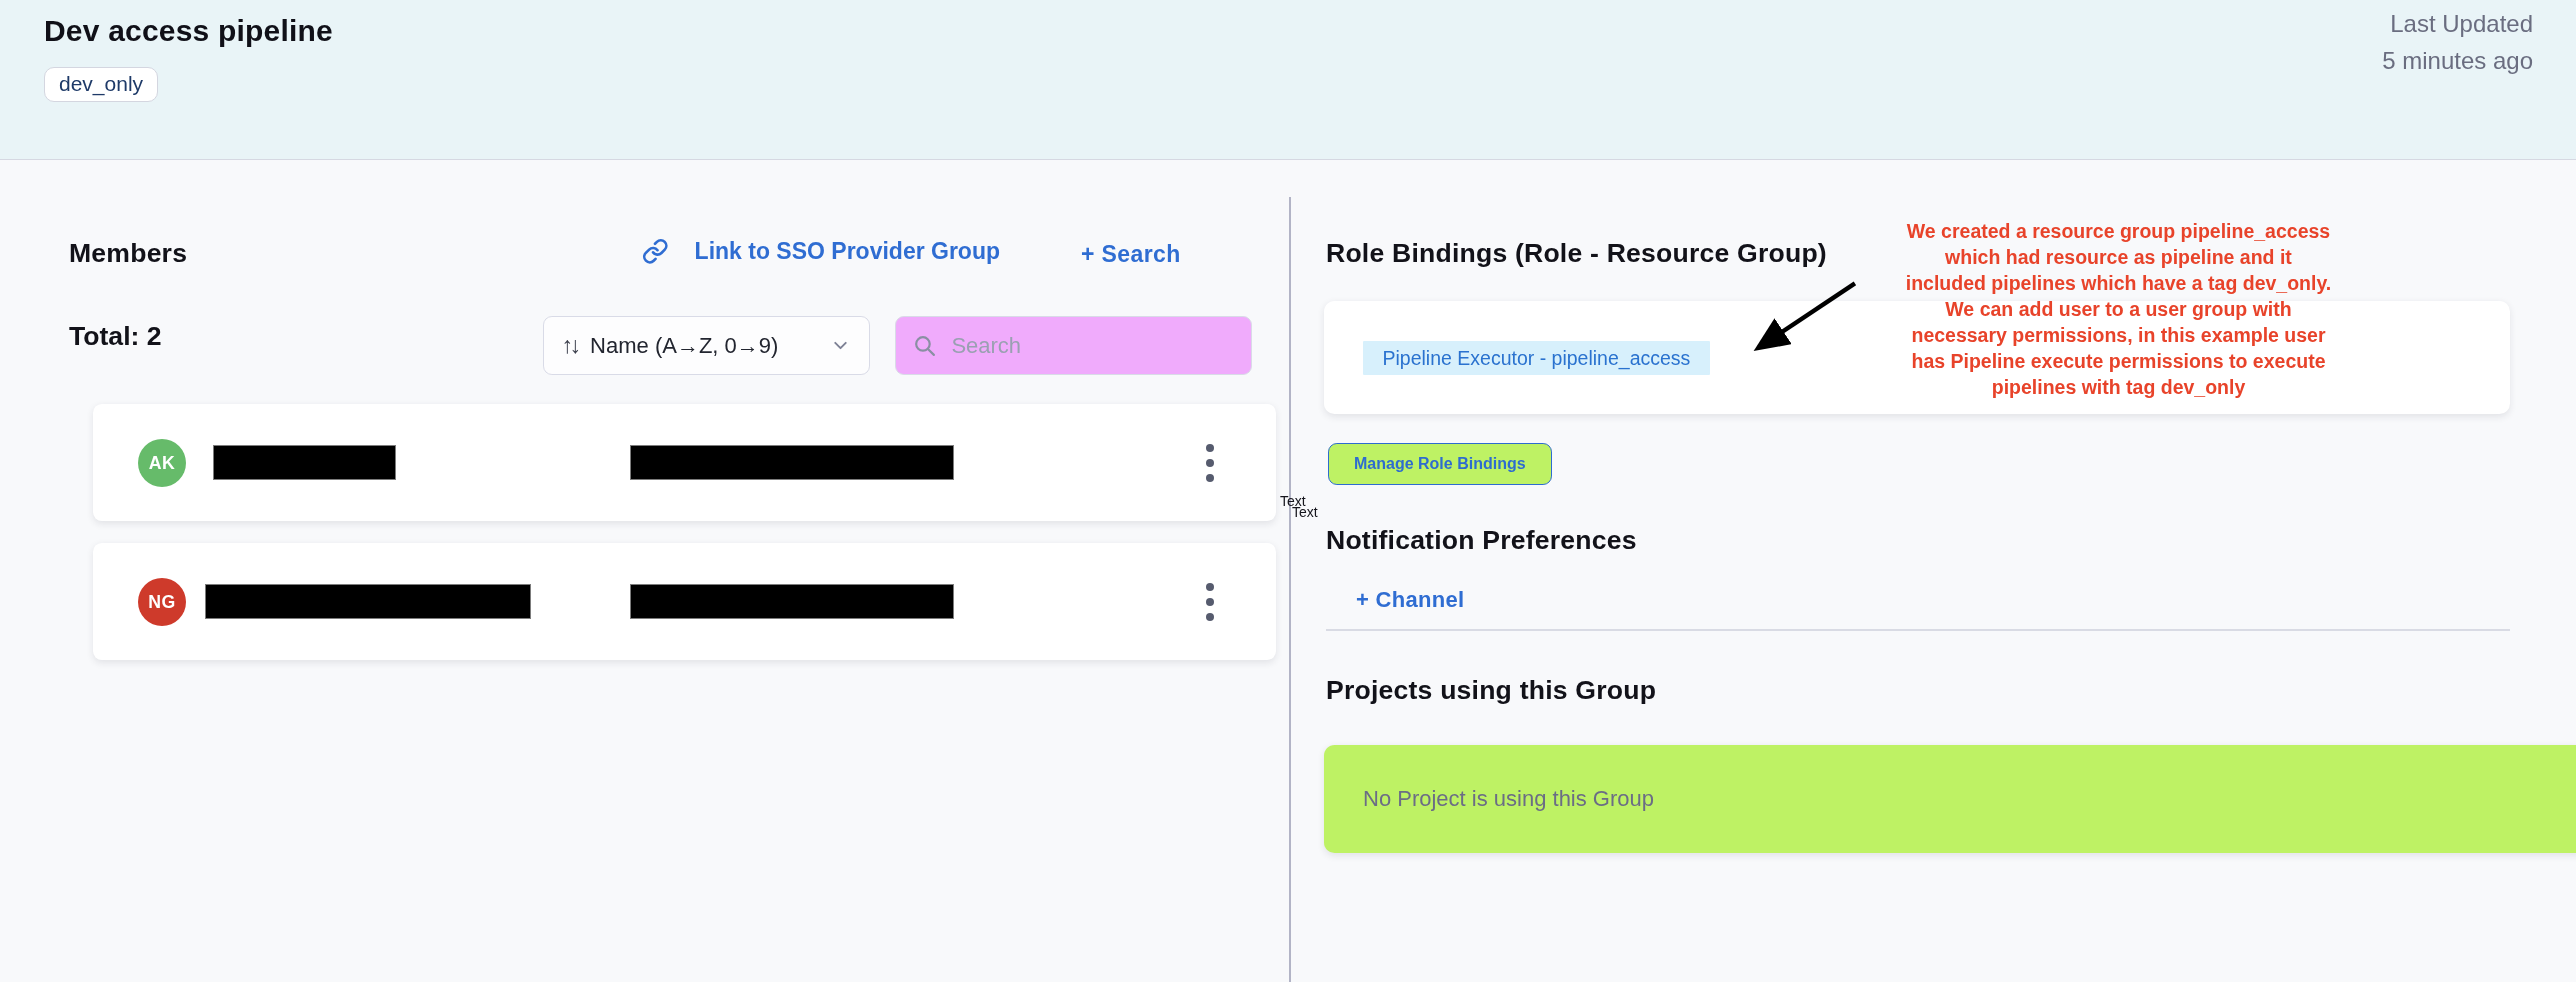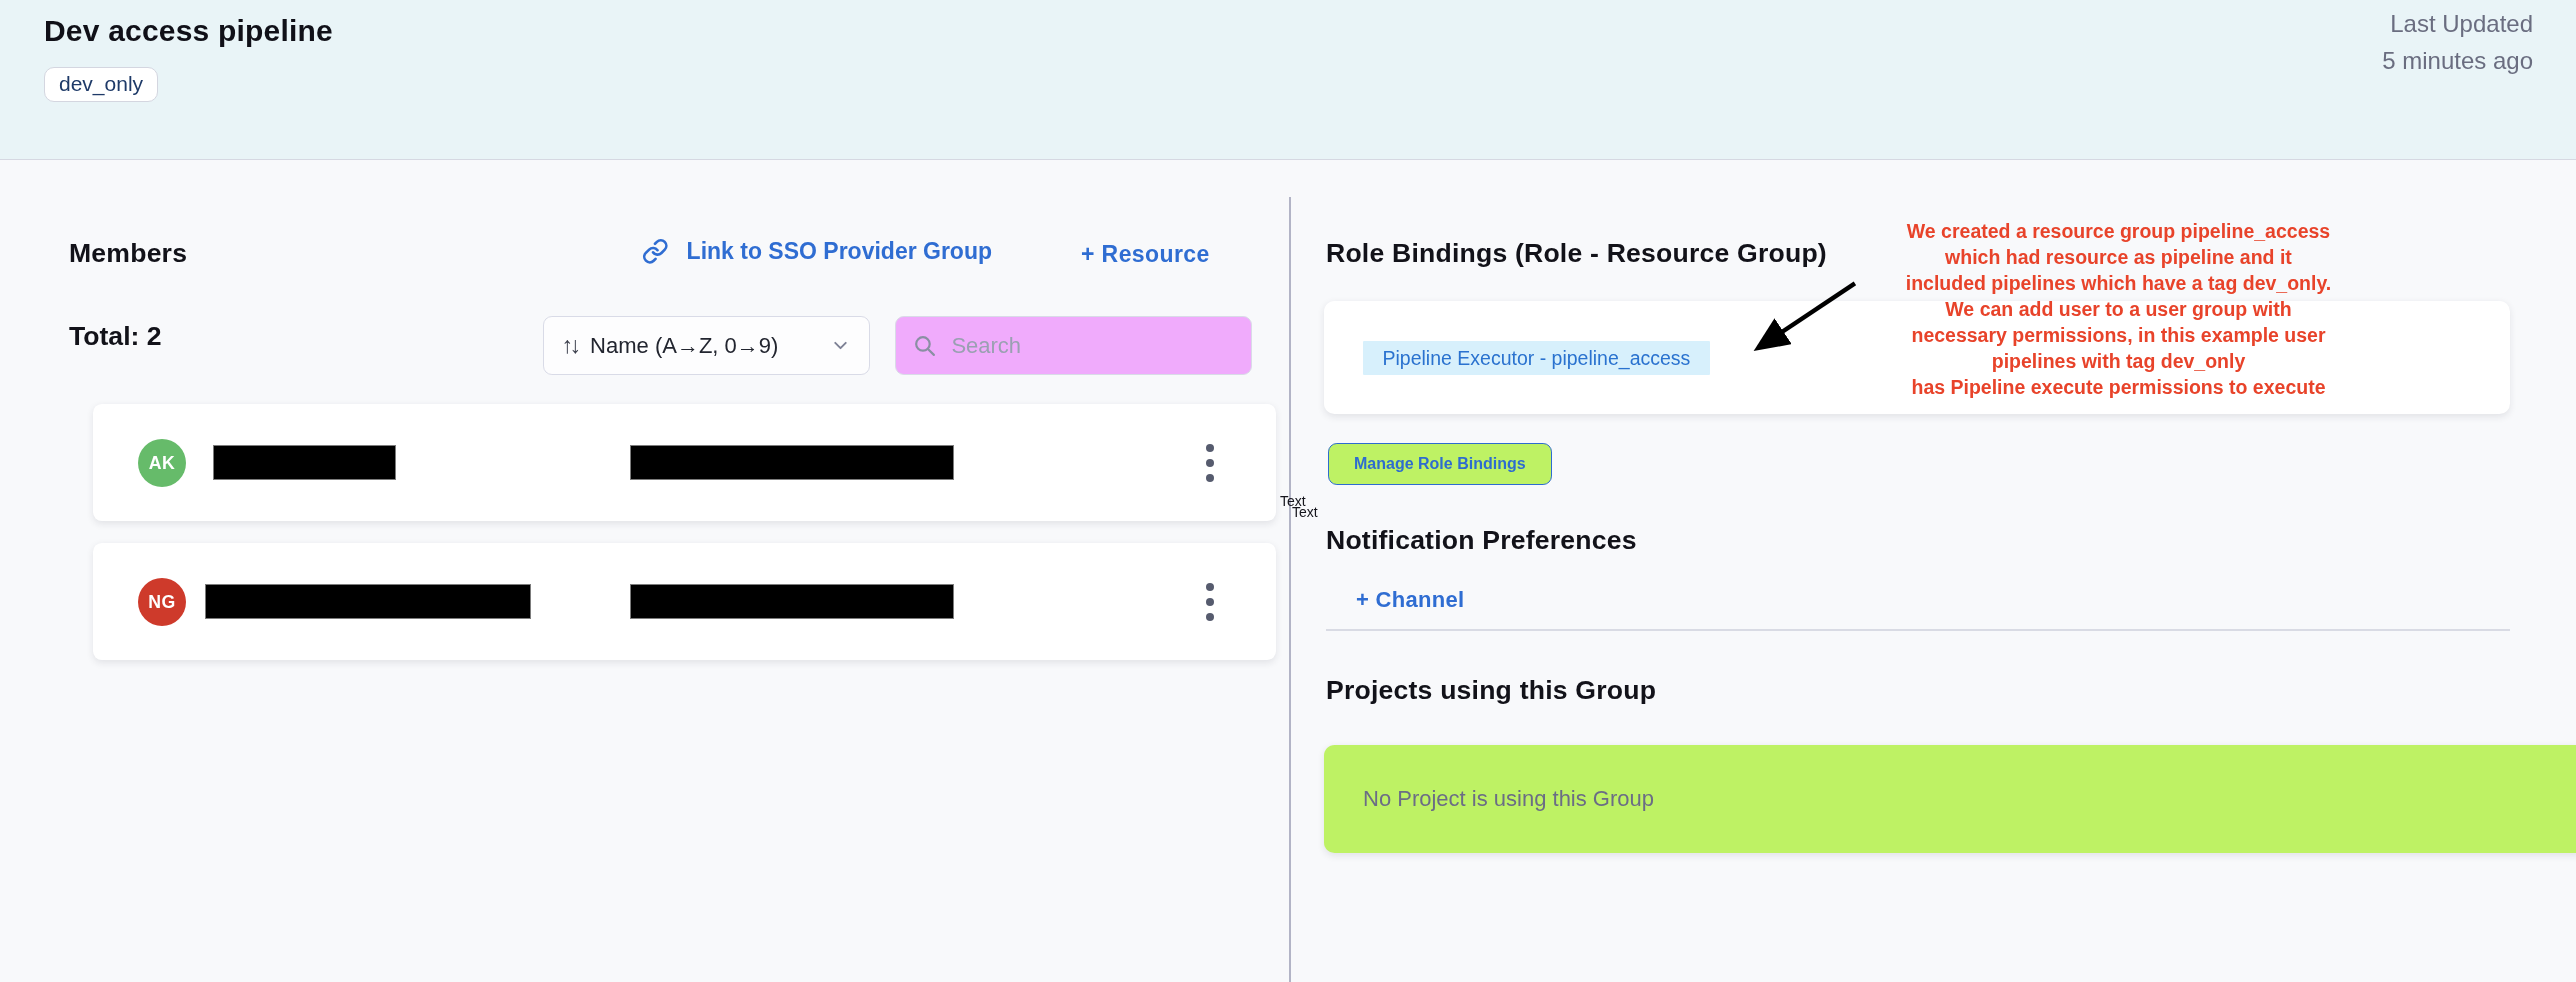--- a/index.html
+++ b/index.html
@@ -34,21 +34,21 @@
   .v-divider{
     position:absolute;left:1289px;top:197px;width:1.8px;height:785px;background:#b2b4c6;
   }
 
   .section-heading{
     position:absolute;font-size:26.6px;font-weight:700;color:#121219;letter-spacing:0.2px;
   }
 
   
   .sso-link{
-    position:absolute;left:642px;top:238px;display:flex;align-items:center;gap:18px;
+    position:absolute;left:642px;top:238px;display:flex;align-items:center;gap:26px;
     color:#2f6dd2;font-size:23px;font-weight:700;cursor:pointer;
   }
   .add-members{
     position:absolute;left:1081px;top:241px;
     color:#2f6dd2;font-size:23px;font-weight:700;cursor:pointer;letter-spacing:0.4px;
   }
   .total-count{position:absolute;left:69px;top:321px;font-size:26.6px;font-weight:700;color:#121219;}
 
   .sort-dropdown{
     position:absolute;left:543px;top:316px;width:327px;height:59px;box-sizing:border-box;
@@ -160,21 +160,21 @@
   <div class="sso-link">
     <span>
       <svg width="26.6" height="26.6" viewBox="0 0 24 24" fill="none" stroke="#2f6dd2" stroke-width="2.4" stroke-linecap="round" stroke-linejoin="round">
         <path d="M10 13a5 5 0 0 0 7.54.54l3-3a5 5 0 0 0-7.07-7.07l-1.72 1.71"></path>
         <path d="M14 11a5 5 0 0 0-7.54-.54l-3 3a5 5 0 0 0 7.07 7.07l1.71-1.71"></path>
       </svg>
     </span>
     <span>Link to SSO Provider Group</span>
   </div>
 
-  <div class="add-members">+ Resource</div>
+  <div class="add-members">+ Search</div>
 
   <div class="total-count">Total: 2</div>
 
   <div class="sort-dropdown">
     <span class="sort-glyph">↑↓</span>
     <span class="sort-label">Name (A→Z, 0→9)</span>
     <span class="sort-chevron">
       <svg width="21" height="21" viewBox="0 0 24 24" fill="none" stroke="#7d8195" stroke-width="2.2" stroke-linecap="round" stroke-linejoin="round">
         <polyline points="6,9 12,15 18,9"></polyline>
       </svg>
@@ -218,22 +218,22 @@
   <div class="rb-card">
     <span class="rb-chip">Pipeline Executor - pipeline_access</span>
   </div>
 
   <div class="annotation">
     <div>We created a resource group pipeline_access</div>
     <div>which had resource as pipeline and it</div>
     <div>included pipelines which have a tag dev_only.</div>
     <div>We can add user to a user group with</div>
     <div>necessary permissions, in this example user</div>
+    <div>has Pipeline execute permissions to execute</div>
     <div>pipelines with tag dev_only</div>
-    <div>has Pipeline execute permissions to execute</div>
   </div>
 
   <div class="annotation-arrow">
     <svg width="133" height="98" viewBox="0 0 150 110">
       <defs>
         <marker id="ah" markerWidth="9" markerHeight="8" refX="6.5" refY="3.5" orient="auto">
           <path d="M0,0 L8,3.5 L0,7 Z" fill="#000"></path>
         </marker>
       </defs>
       <line x1="133" y1="16" x2="25" y2="88" stroke="#000" stroke-width="5" marker-end="url(#ah)"></line>

